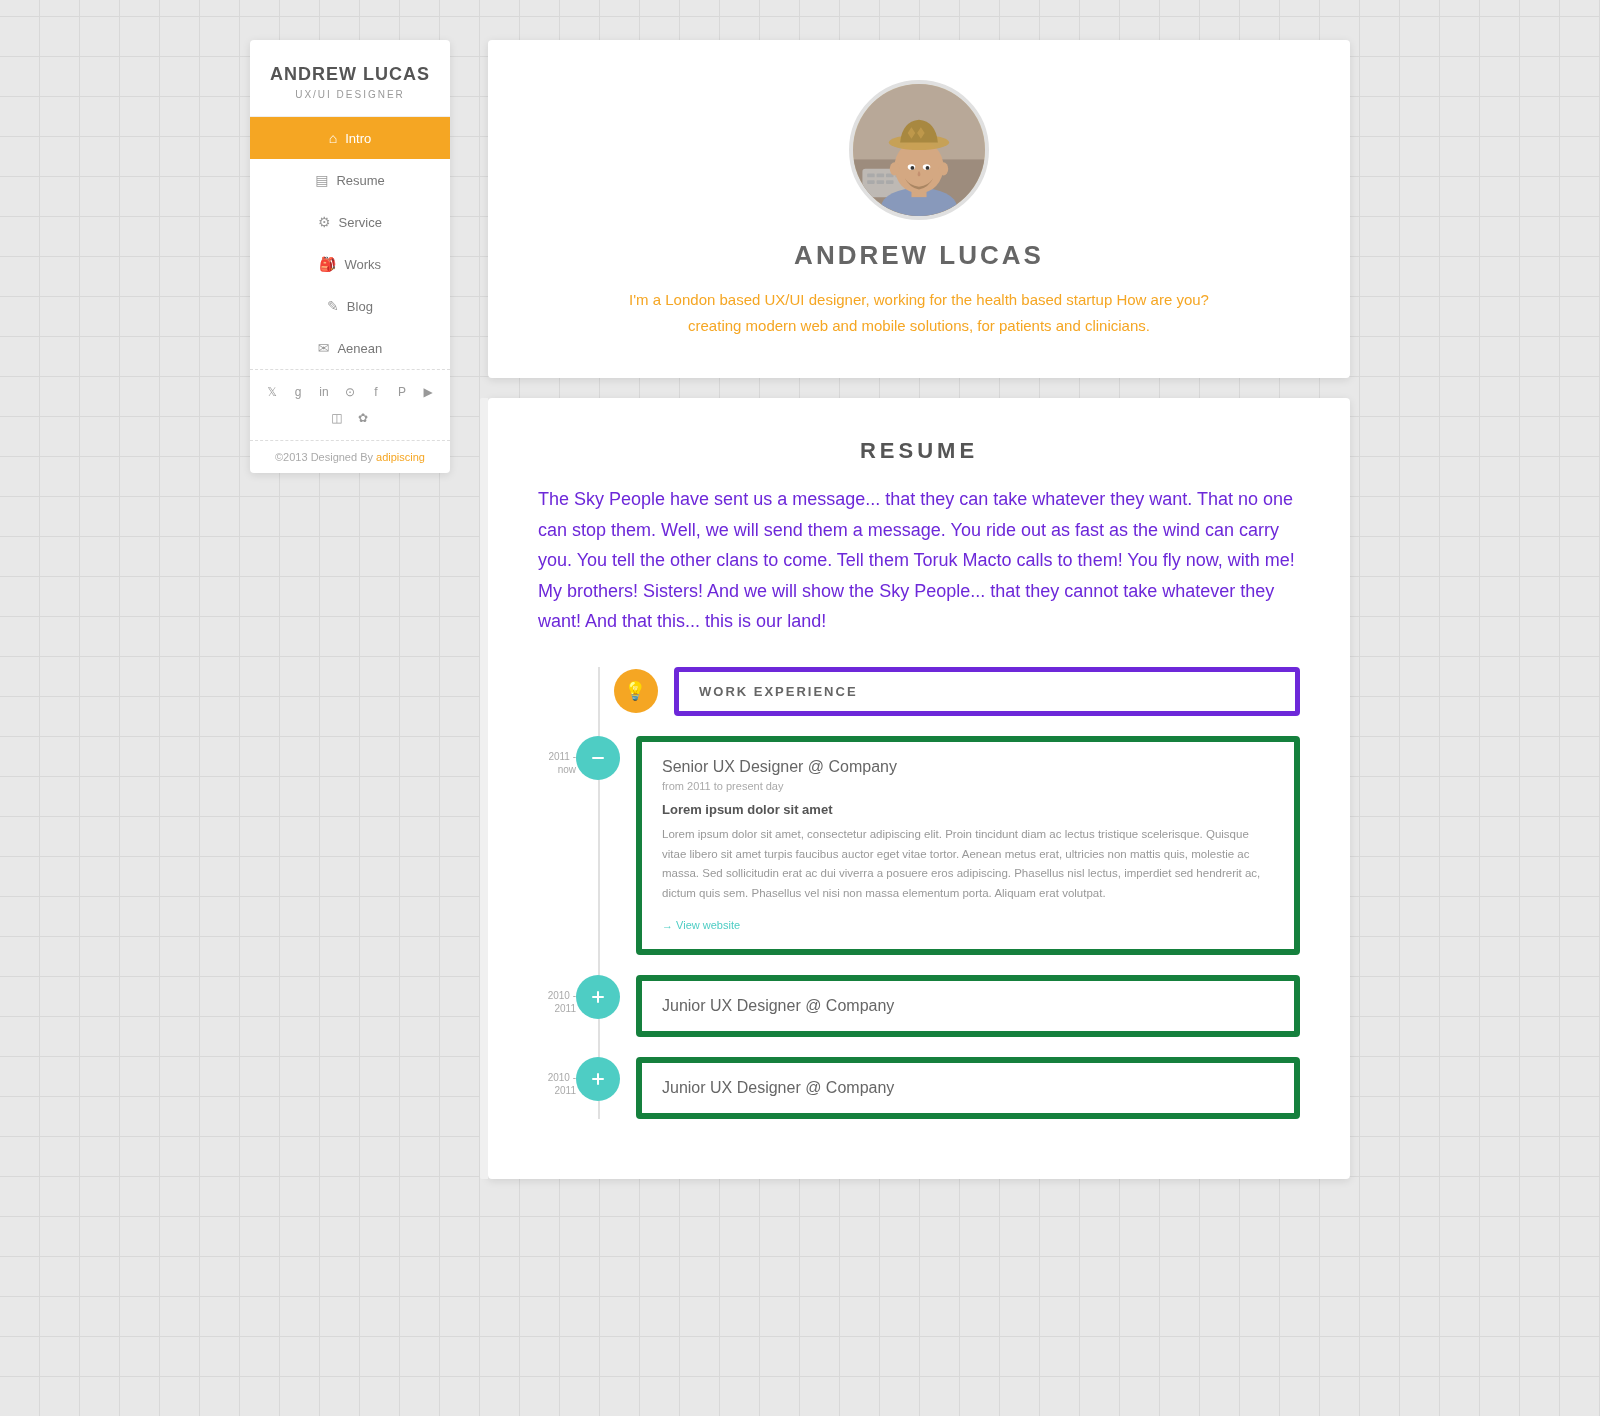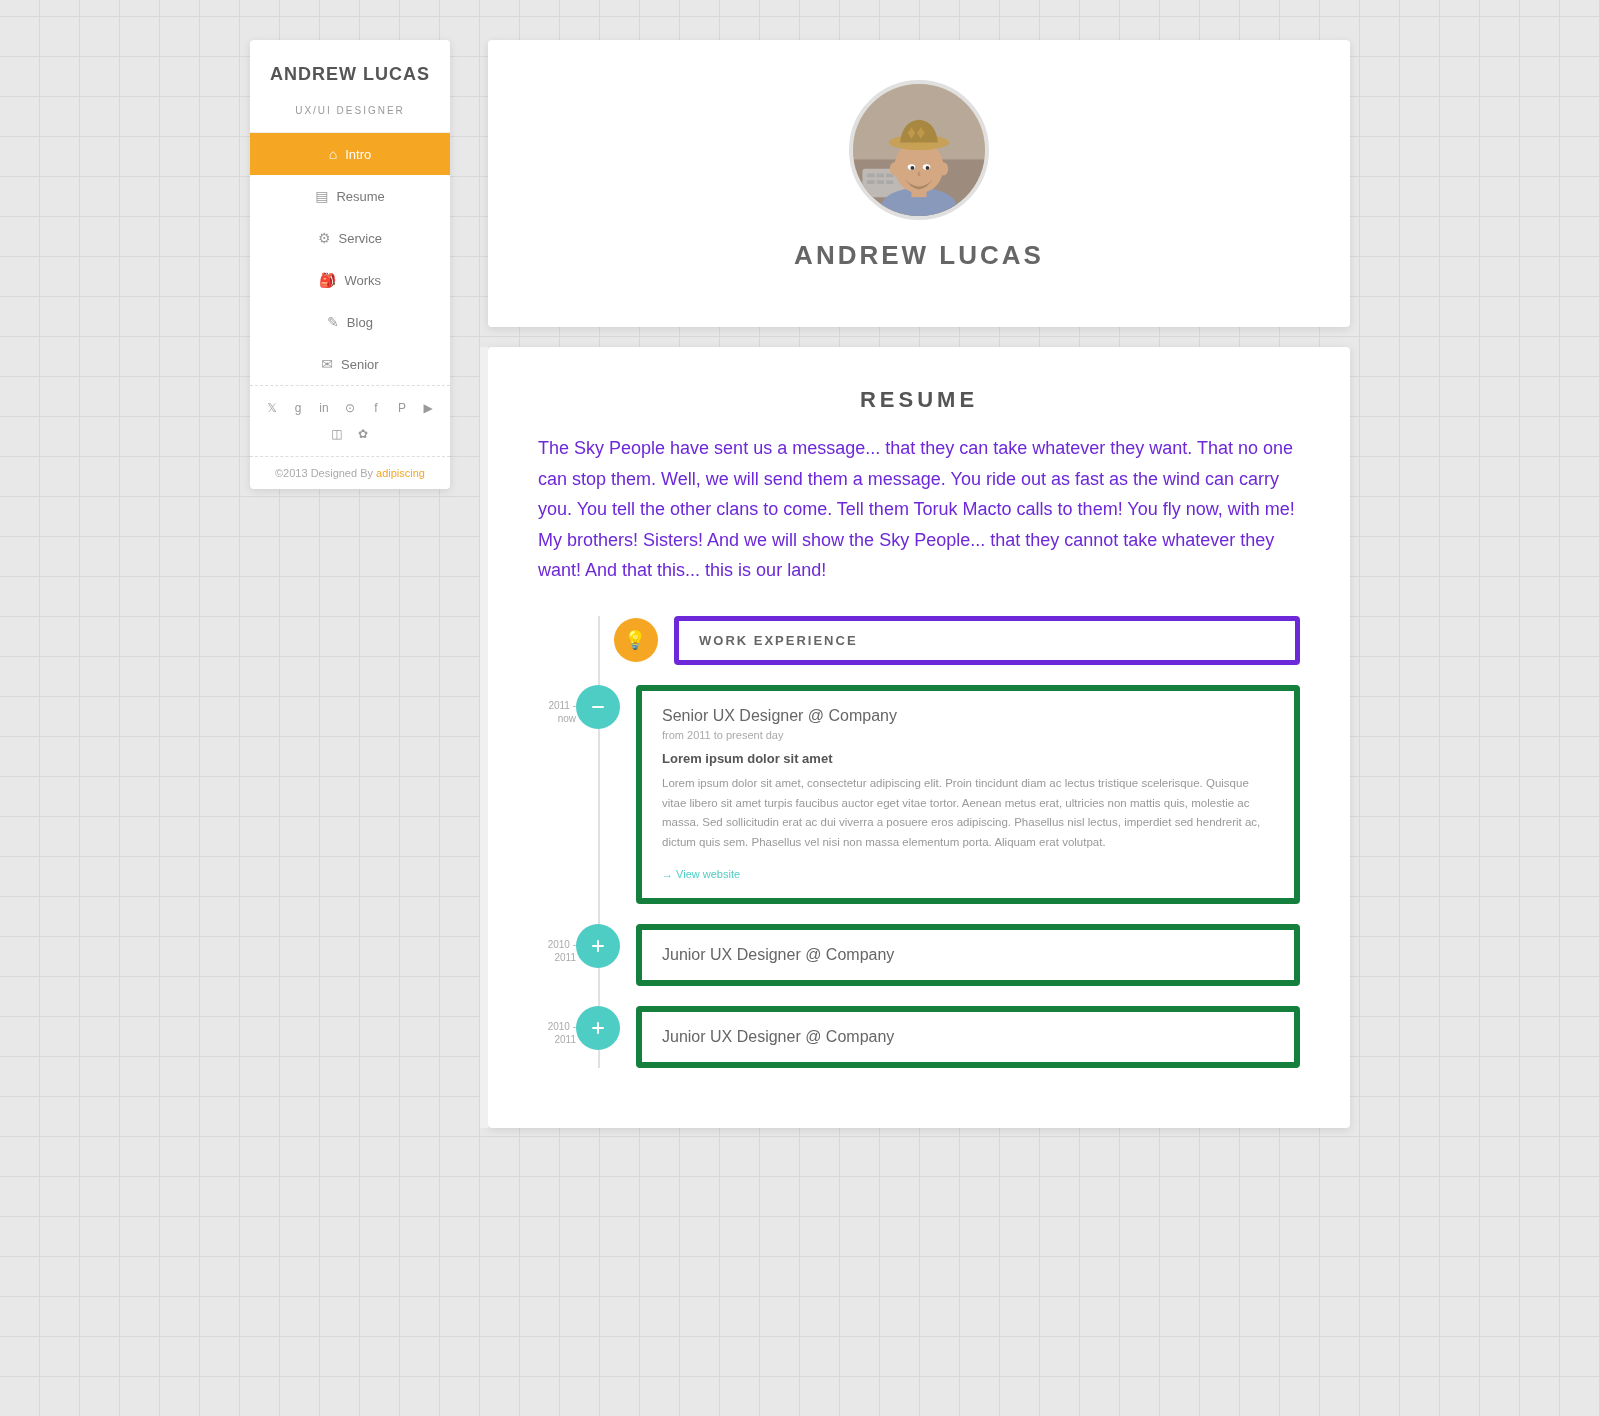--- a/index.html
+++ b/index.html
@@ -46,21 +46,21 @@
       color: #555;
       letter-spacing: 1px;
       text-transform: uppercase;
     }
 
     .sidebar-title {
       font-size: 10px;
       color: #999;
       letter-spacing: 2px;
       text-transform: uppercase;
-      margin-top: 20px;
+      margin-top: 4px;
     }
 
     .sidebar-nav {
       list-style: none;
     }
 
     .sidebar-nav li a {
       display: flex;
       align-items: center;
       justify-content: center;
@@ -388,21 +388,21 @@
       </li>
       <li>
         <a href="#">
           <span class="nav-icon">✎</span>
           <span>Blog</span>
         </a>
       </li>
       <li>
         <a href="#">
           <span class="nav-icon">✉</span>
-          <span>Senior</span>
+          <span>Aenean</span>
         </a>
       </li>
     </ul>
 
     <div class="sidebar-social">
       <a class="social-icon" href="#">𝕏</a>
       <a class="social-icon" href="#">g</a>
       <a class="social-icon" href="#">in</a>
       <a class="social-icon" href="#">⊙</a>
       <a class="social-icon" href="#">f</a>
@@ -458,20 +458,21 @@
           <path d="M 70 92 Q 67 97 70 98 Q 73 97 70 92" fill="#c49070"></path>
 
           <path d="M 55 100 Q 60 110 70 112 Q 80 110 85 100 Q 80 108 70 109 Q 60 108 55 100 Z" fill="#997755" opacity="0.7"></path>
 
           <ellipse cx="44" cy="90" rx="5" ry="7" fill="#d4a882"></ellipse>
           <ellipse cx="96" cy="90" rx="5" ry="7" fill="#d4a882"></ellipse>
         </svg>
       </div>
 
       <h1 class="intro-name">ANDREW LUCAS</h1>
+      <p class="intro-bio">I'm a London based UX/UI designer, working for the health based startup How are you? creating modern web and mobile solutions, for patients and clinicians.</p>
     </section>
 
     <section class="resume-section">
       <h2 class="resume-title">RESUME</h2>
       <p class="resume-intro">The Sky People have sent us a message... that they can take whatever they want. That no one can stop them. Well, we will send them a message. You ride out as fast as the wind can carry you. You tell the other clans to come. Tell them Toruk Macto calls to them! You fly now, with me! My brothers! Sisters! And we will show the Sky People... that they cannot take whatever they want! And that this... this is our land!</p>
 
       <div class="timeline-section">
         <div class="timeline-line"></div>
 
         <div class="timeline-header">

